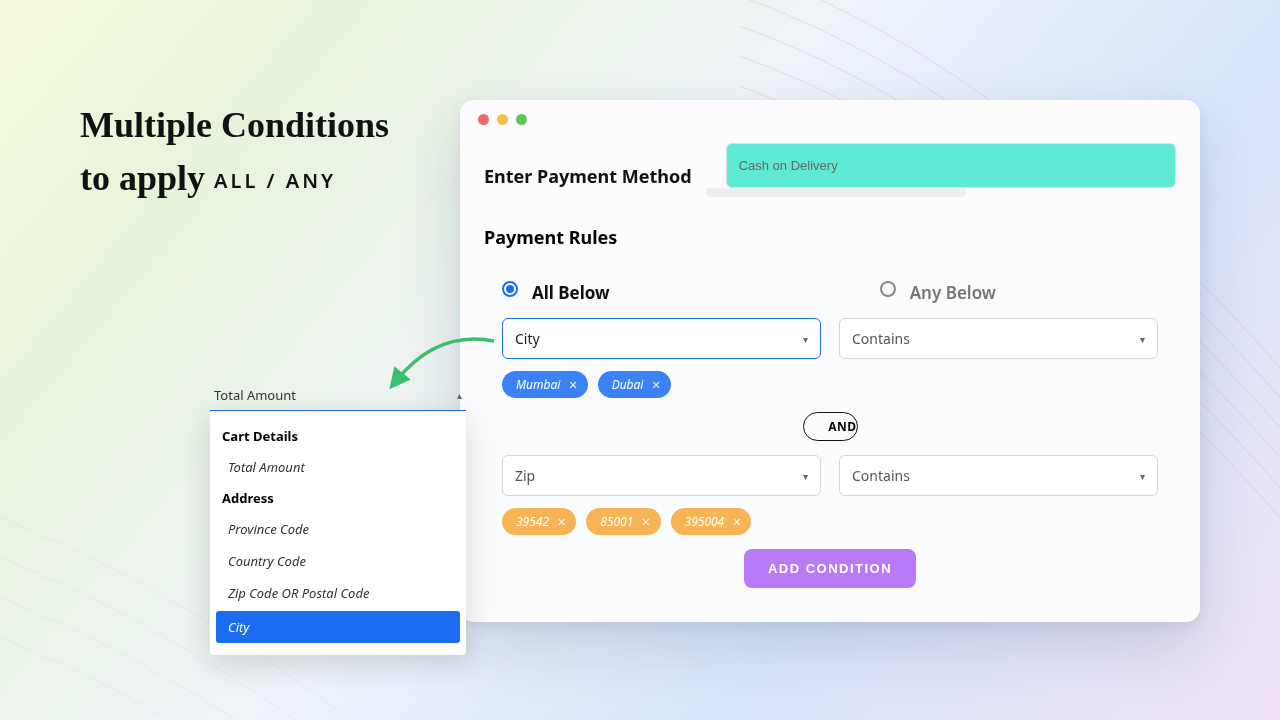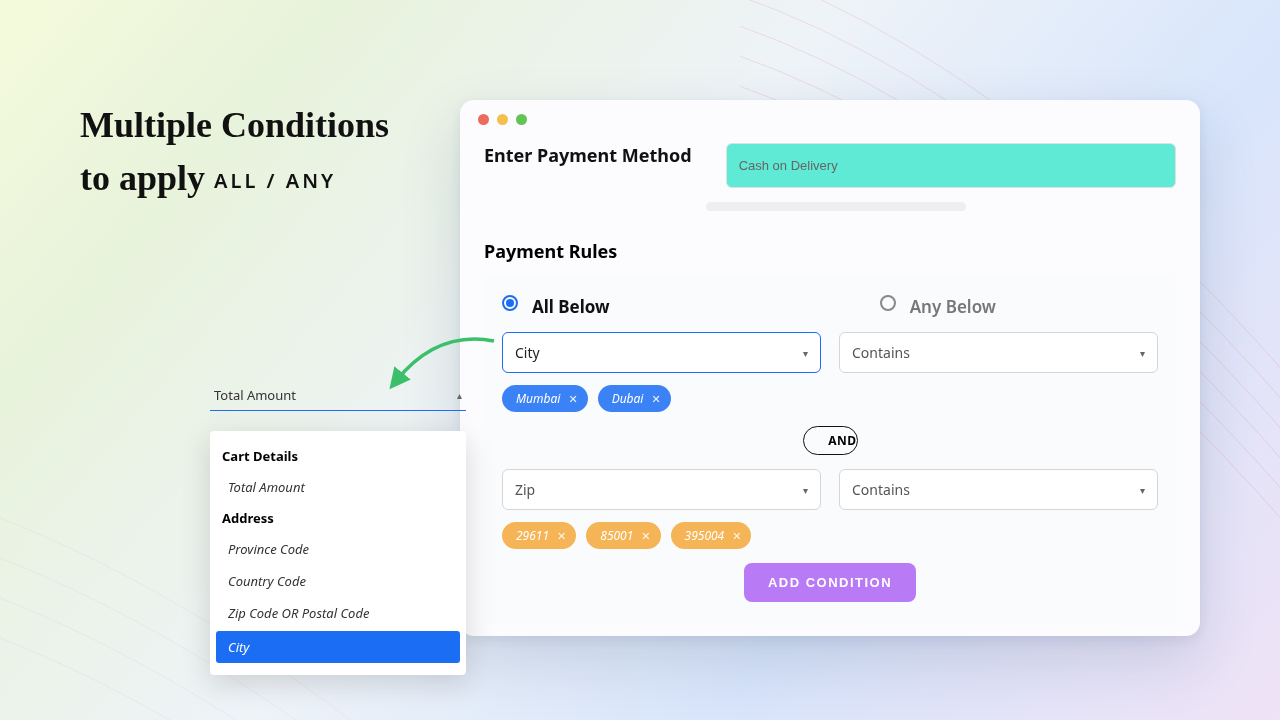--- a/index.html
+++ b/index.html
@@ -7,21 +7,21 @@
 .bg-lines{position:absolute;top:-100px;right:-60px;width:600px;height:900px;pointer-events:none;opacity:0.25}
 .bg-lines.left{left:-200px;top:400px;right:auto;opacity:0.2}
 .headline{position:absolute;left:80px;top:103px;font-family:Georgia,"Times New Roman",serif;color:#111;font-weight:600}
 .headline .l1{font-size:36px;line-height:1.25}
 .headline .l2{font-size:36px;line-height:1.7}
 .headline .caps{font-family:system-ui;font-size:20px;letter-spacing:3px;font-weight:600;vertical-align:2px}
 .app{position:absolute;left:460px;top:100px;width:740px;background:#fcfcff;border-radius:14px;box-shadow:0 25px 60px rgba(30,50,90,.15),0 4px 12px rgba(30,50,90,.08);padding-bottom:8px}
 .titlebar{padding:14px 18px 8px;display:flex;gap:8px}
 .dot{width:11px;height:11px;border-radius:50%}
 .section{padding:10px 24px 4px}
-.row-label{display:flex;align-items:flex-start;gap:34px;margin-bottom:14px}
+.row-label{display:flex;align-items:flex-end;gap:34px;}
 .lbl{font-size:18px;font-weight:700;color:#111}
 .textfield{flex:1;border:1px solid #e0e0e0;border-radius:6px;padding:14px 12px;font-size:13px;color:#666;background:#5eead4}
 .skel{height:9px;width:260px;margin-left:222px;background:#eceef0;border-radius:5px}
 .rules-hdr{font-size:18px;font-weight:700;margin:28px 0 14px}
 .rules-body{background:#fafbfc;border-radius:8px;padding:18px}
 .radios{display:flex;gap:270px;margin-bottom:14px}
 .radio{display:flex;align-items:flex-start;gap:14px;cursor:pointer}
 .rcircle{width:16px;height:16px;border:2px solid #888;border-radius:50%;display:flex;align-items:center;justify-content:center}
 .rcircle.on{border-color:#1b6ef3}
 .rcircle.on::after{content:"";width:8px;height:8px;background:#1b6ef3;border-radius:50%}
@@ -33,21 +33,21 @@
 .caret{font-size:10px;color:#666}
 .chips{display:flex;gap:10px;margin-bottom:14px;flex-wrap:wrap}
 .chip{border-radius:999px;padding:5px 10px 5px 14px;font-size:12px;font-style:italic;color:#fff;display:flex;align-items:center;gap:8px}
 .chip.pink{background:#3b82f6}
 .chip.orange{background:#f5b456}
 .chip .x{font-style:normal;font-size:11px;opacity:.9;cursor:pointer}
 .andpill{display:block;margin:6px auto 14px;width:55px;text-align:right;border:1.5px solid #111;border-radius:999px;padding:5px 0;font-size:12px;font-weight:700;letter-spacing:.5px}
 .addbtn{display:block;margin:10px auto 4px;background:#b97af5;color:#fff;border:none;border-radius:8px;padding:12px 24px;font-size:13px;font-weight:700;letter-spacing:1.5px;cursor:pointer}
 .dropdown{position:absolute;left:210px;top:380px;width:256px}
 .dd-sel{border-bottom:1.5px solid #1b6ef3;padding:6px 4px;font-size:13px;color:#333;display:flex;justify-content:space-between;align-items:center;cursor:pointer}
-.dd-panel{margin-top:20px;background:#fff;border-radius:4px;box-shadow:0 8px 30px rgba(0,0,0,.15);padding:10px 0}
+.dd-panel{margin-top:0;background:#fff;border-radius:4px;box-shadow:0 8px 30px rgba(0,0,0,.15);padding:10px 0}
 .dd-group{font-size:13px;font-weight:700;padding:6px 12px}
 .dd-item{font-size:13px;font-style:italic;padding:7px 18px;color:#333;cursor:pointer}
 .dd-item.sel{background:#1b6ef3;color:#fff;border-radius:3px;margin:2px 6px;padding:7px 12px}
 .arrow{position:absolute;left:382px;top:325px;width:120px;height:80px;pointer-events:none}
 </style>
 </head>
 <body>
 
 <svg class="bg-lines" viewBox="0 0 600 900">
     <g stroke="#d46" stroke-width="0.6" fill="none">
@@ -125,21 +125,21 @@
               <span>Zip</span>
               <span class="caret">▾</span>
             </div>
             <div class="select">
               <span>Contains</span>
               <span class="caret">▾</span>
             </div>
           </div>
           <div class="chips">
             <span class="chip orange">
-              <span>29611</span>
+              <span>39542</span>
               <span class="x">✕</span>
             </span>
             <span class="chip orange">
               <span>85001</span>
               <span class="x">✕</span>
             </span>
             <span class="chip orange">
               <span>395004</span>
               <span class="x">✕</span>
             </span>

